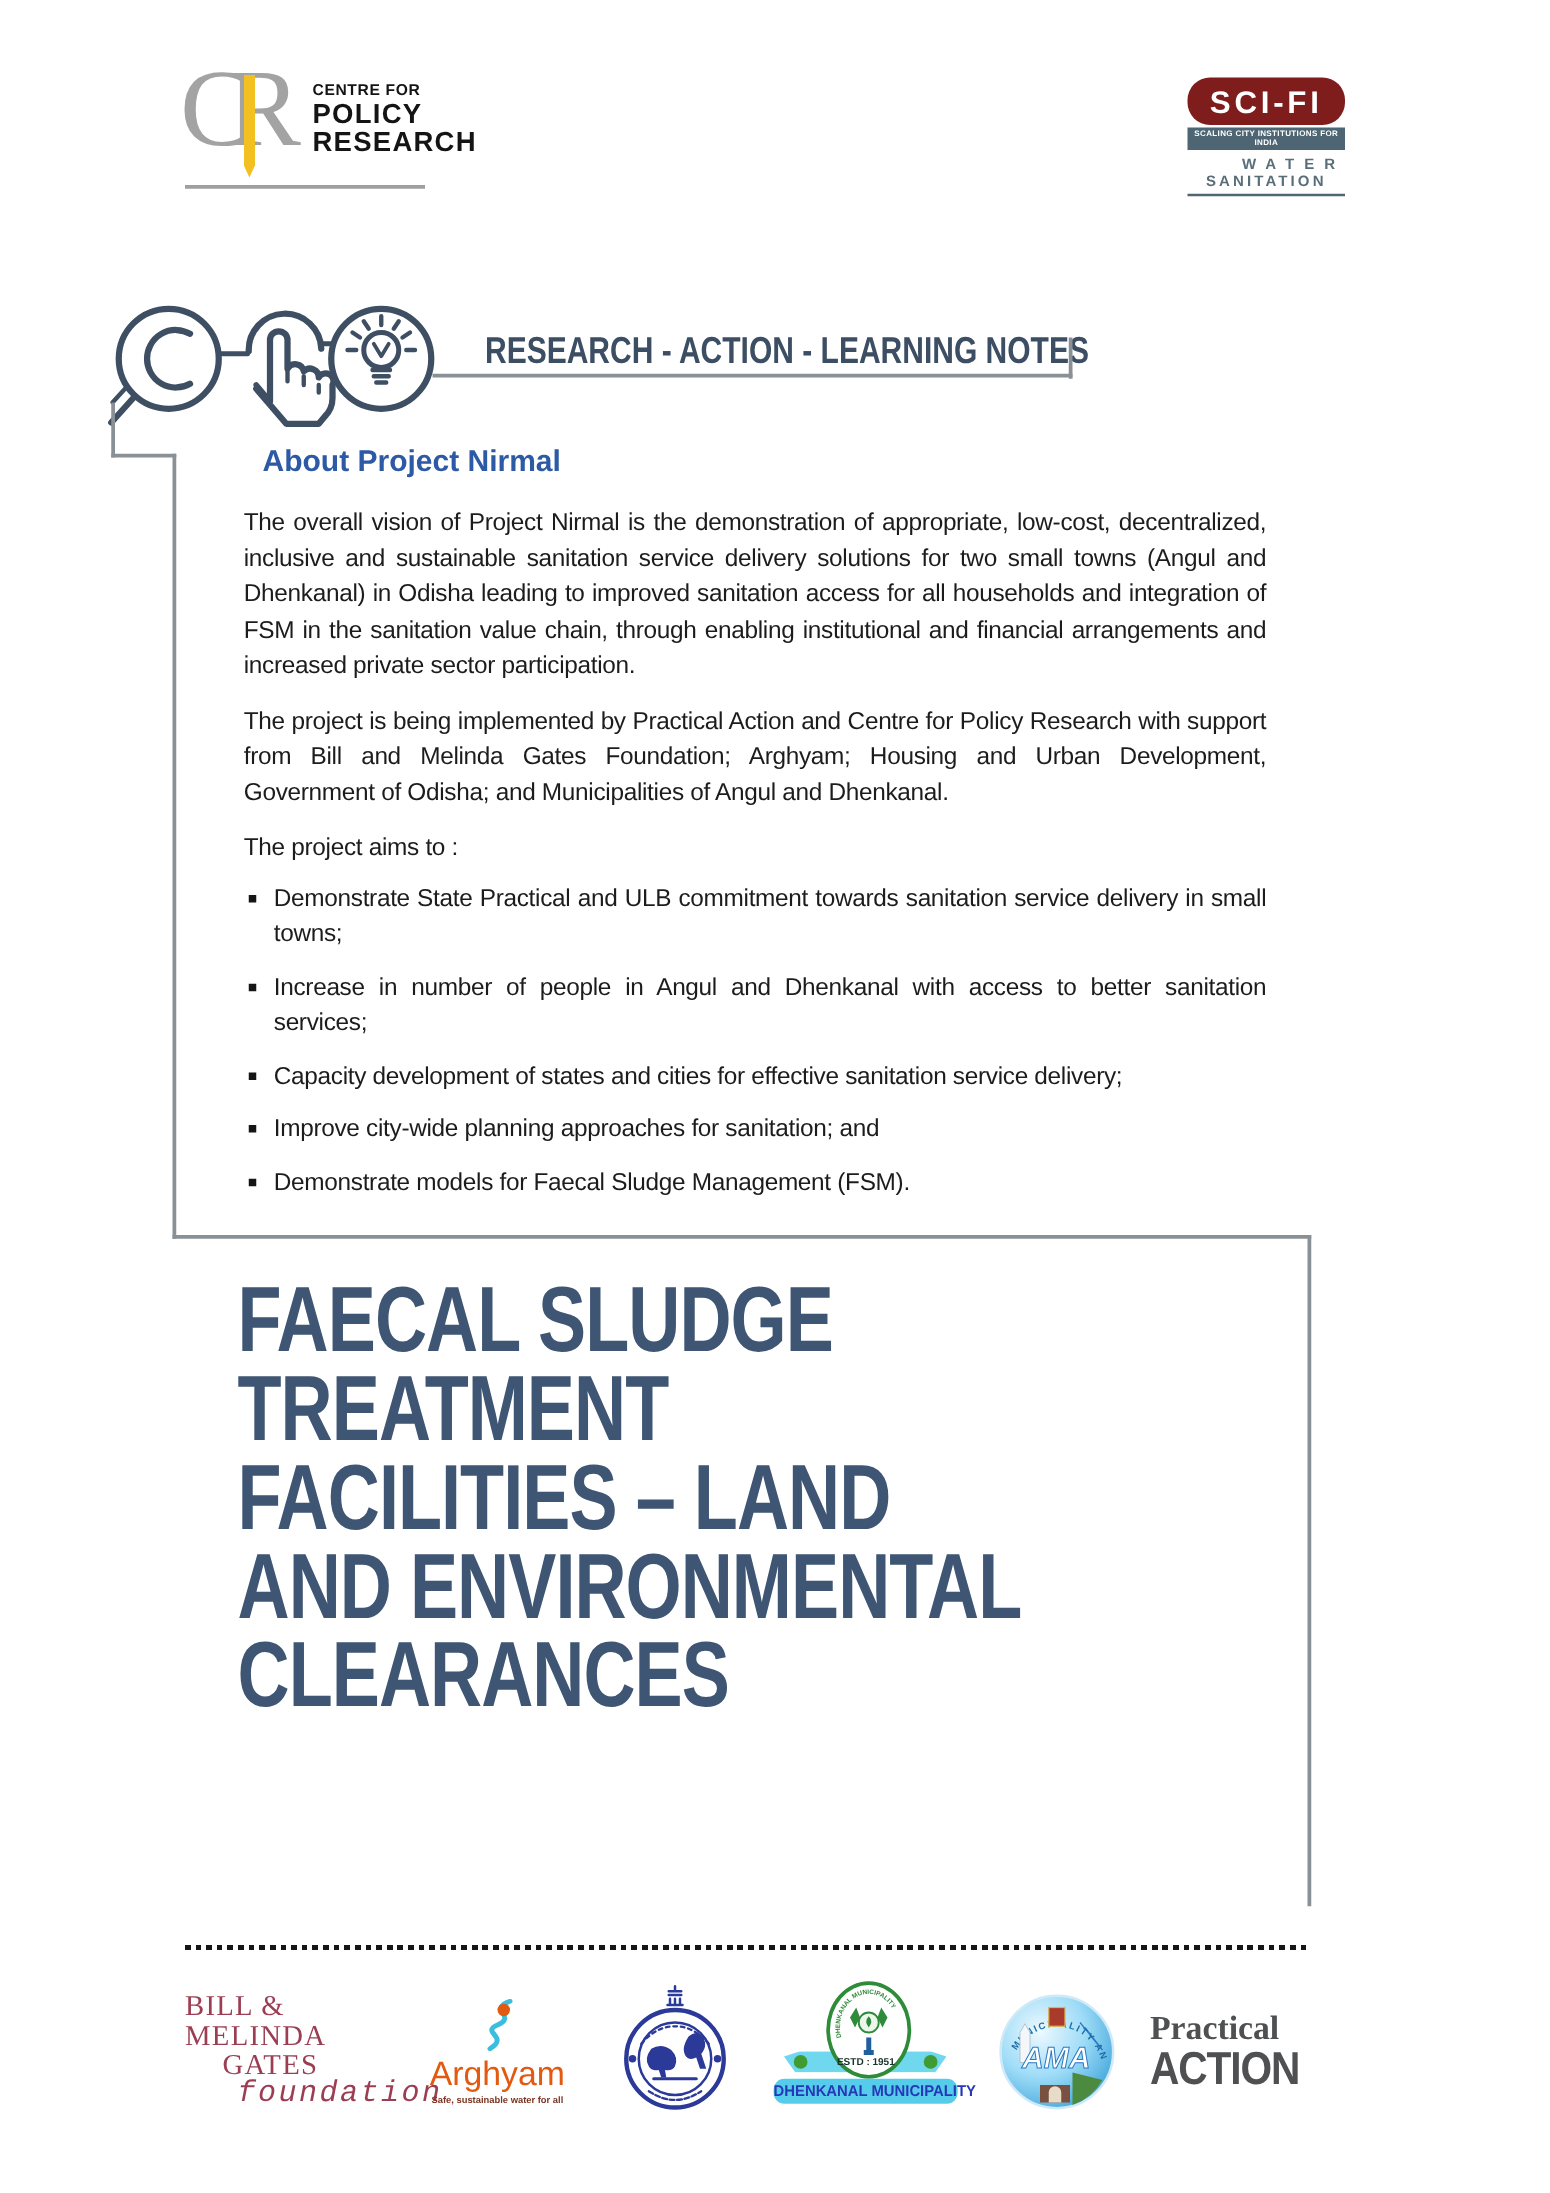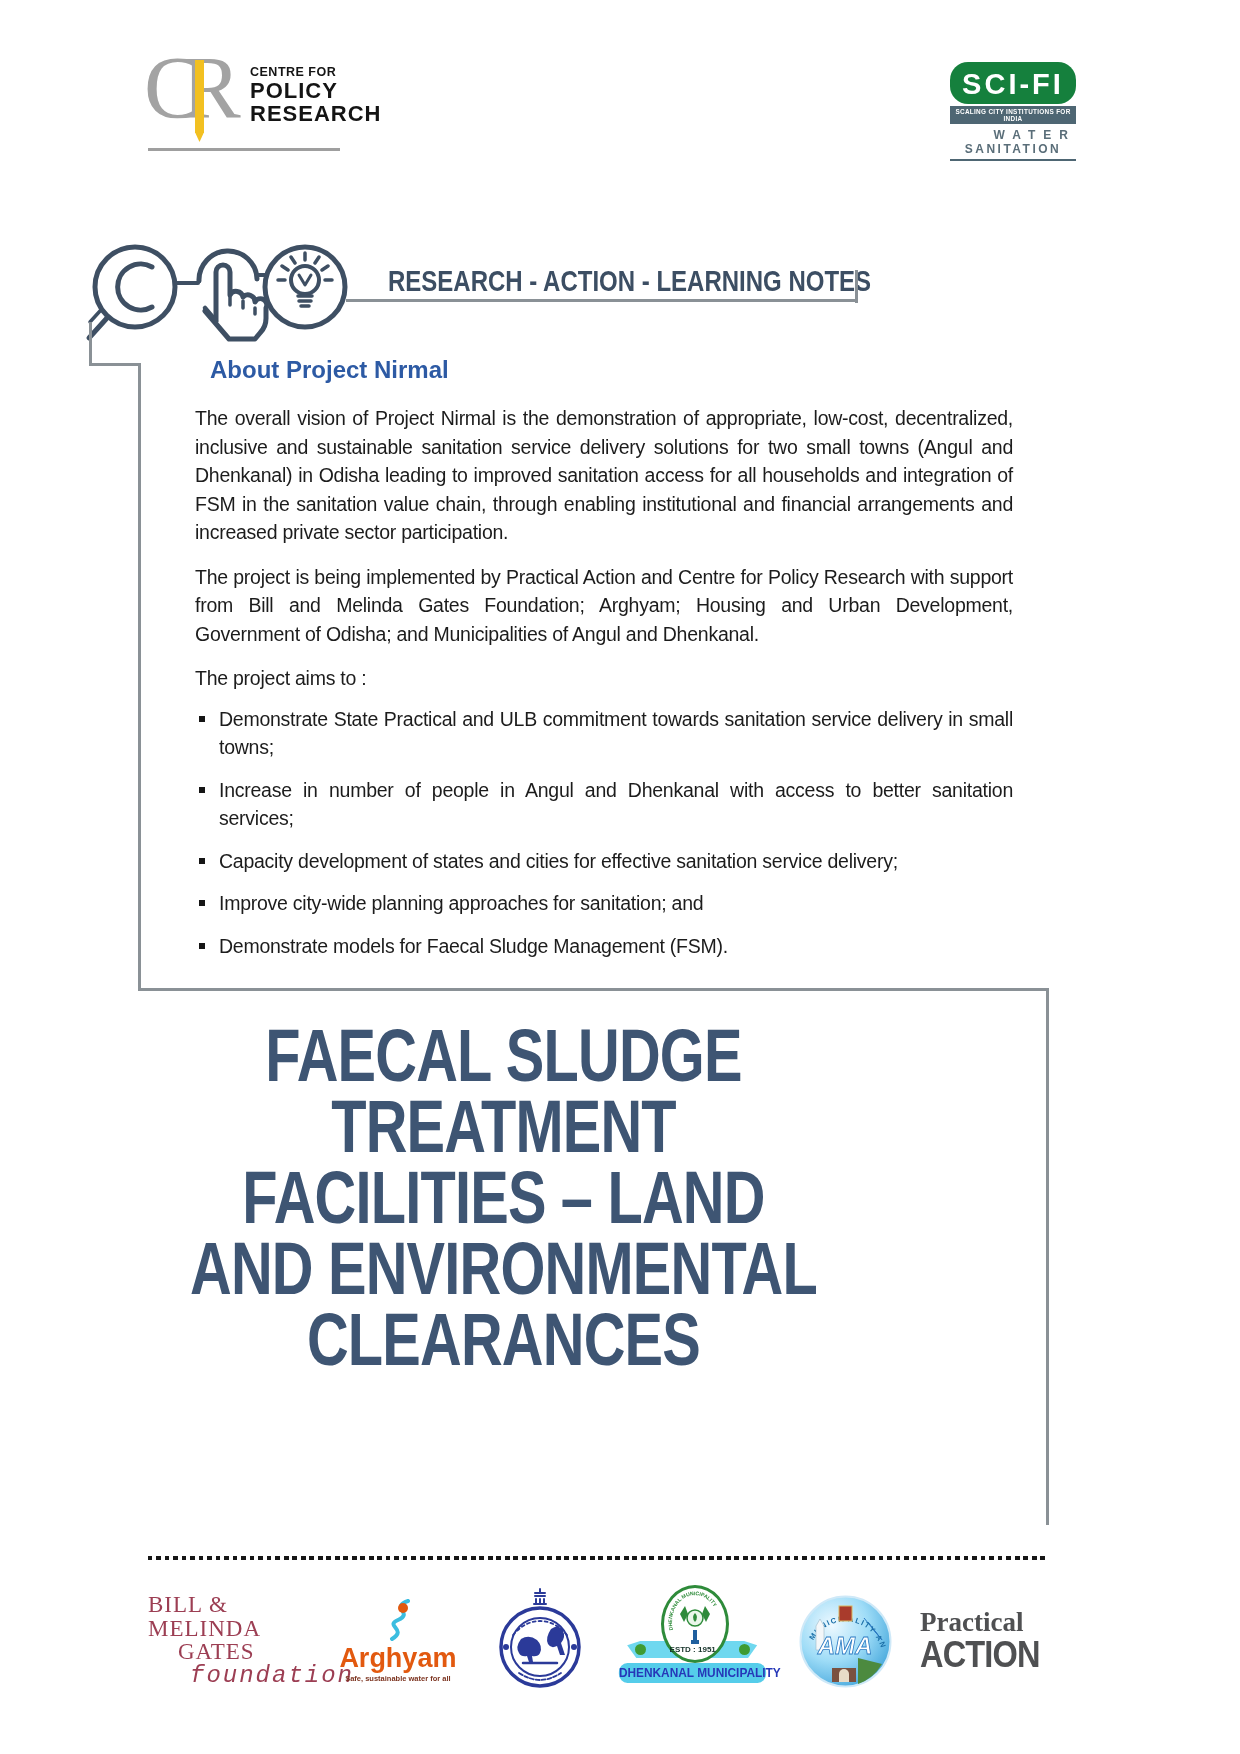--- a/index.html
+++ b/index.html
@@ -14,22 +14,22 @@
   .cpr-r{position:absolute;left:34px;top:-16px;font-family:"Liberation Serif",serif;
          font-size:88px;color:#a3a3a3;line-height:1;z-index:1;}
   .cpr-bar{position:absolute;left:47px;top:0px;width:9px;height:82px;background:#f2c021;z-index:2;
            clip-path:polygon(0 0,100% 0,100% 88%,50% 100%,0 88%);}
   .cpr-text{position:absolute;left:102px;top:6px;color:#141414;line-height:1.05;}
   .cpr-t1{font-size:12.5px;font-weight:bold;letter-spacing:.5px;}
   .cpr-t2,.cpr-t3{font-size:22px;font-weight:600;letter-spacing:1px;}
   .cpr-underline{position:absolute;left:0;top:88px;width:192px;height:3px;background:#9f9f9f;}
 
   .scifi{position:absolute;left:950px;top:62px;width:126px;}
-  .scifi-top{background:#15803d;color:#fff;text-align:center;padding:8px 2px 5px;
-             font-size:29px;font-weight:bold;letter-spacing:3px;line-height:1;border-radius:18px;}
+  .scifi-top{background:#7f1d1d;color:#fff;text-align:center;padding:8px 2px 5px;
+             font-size:25px;font-weight:bold;letter-spacing:3px;line-height:1;border-radius:18px;}
   .scifi-sub{background:#4e6673;color:#fff;text-align:center;font-size:6.4px;
              letter-spacing:.3px;padding:2px 0;margin-top:2px;font-weight:bold;}
   .scifi-w{color:#5a6e79;text-align:right;font-size:12px;font-weight:600;
            letter-spacing:8px;margin-top:4px;padding-left:8px;}
   .scifi-s{color:#5a6e79;text-align:center;font-size:12px;font-weight:600;letter-spacing:2.5px;}
   .scifi-underline{height:2px;background:#4e6673;margin-top:3px;}
 
   
   .banner-svg{position:absolute;left:80px;top:225px;}
   .banner-title{position:absolute;left:388px;top:264px;font-size:30px;font-weight:bold;
@@ -42,37 +42,37 @@
   .about-heading{position:absolute;left:210px;top:356px;font-size:24px;font-weight:bold;color:#2d5aa4;}
   .about-body{position:absolute;left:195px;top:404px;width:818px;color:#1c1c1c;
               font-size:19.5px;line-height:28.5px;letter-spacing:-.25px;text-align:justify;}
   .about-body p{margin:0 0 16px;}
   .aims{margin-bottom:12px !important;}
   ul.bullets{list-style:none;margin:0;padding:0;}
   ul.bullets li{position:relative;padding-left:24px;margin-bottom:14px;}
   ul.bullets li::before{content:"";position:absolute;left:4px;top:11px;width:6px;height:6px;background:#151515;}
 
   
-  .main-title{position:absolute;left:190px;top:1020px;color:#3e5573;text-align:center;}
+  .main-title{position:absolute;left:190px;top:1020px;color:#3e5573;}
   .main-title div{font-size:74px;font-weight:bold;line-height:71px;letter-spacing:-1px;
                   white-space:nowrap;transform:scaleX(.78);transform-origin:left top;}
 
   
   .dotted{position:absolute;left:148px;top:1556px;width:900px;height:4px;
           background:repeating-linear-gradient(90deg,#161616 0 4.5px,transparent 4.5px 8.5px);}
   .partners{position:absolute;left:148px;top:1582px;width:900px;height:118px;
             display:flex;justify-content:space-between;align-items:center;}
 
   .bmgf{width:155px;color:#9c3e53;font-family:"Liberation Serif",serif;line-height:1.04;}
   .bmgf-1,.bmgf-2,.bmgf-3{font-size:23px;letter-spacing:1px;}
   .bmgf-3{padding-left:30px;}
   .bmgf-4{font-size:24px;font-style:italic;letter-spacing:2px;padding-left:42px;font-family:Liberation Mono, monospace;}
 
   .arghyam{width:135px;text-align:center;}
-  .arghyam-name{color:#e2590f;font-size:27px;font-weight:bold;line-height:1;}
+  .arghyam-name{color:#e2590f;font-size:27px;font-weight:normal;line-height:1;}
   .arghyam-tag{color:#7c3420;font-size:7.5px;margin-top:2px;font-weight:bold;}
 
   .dk{width:155px;text-align:center;position:relative;height:112px;}
   .dk-ribbon{position:absolute;left:12px;top:56px;width:130px;height:17px;background:#6fd8ef;
              clip-path:polygon(0 25%,10% 0,90% 0,100% 25%,93% 100%,7% 100%);}
   .dk-dot{position:absolute;width:11px;height:11px;border-radius:50%;background:#3f9b32;top:59px;}
   .dk-oval{position:absolute;left:46px;top:0;width:62px;height:72px;background:#fff;
            border:3px solid #2e8b3a;border-radius:50%;overflow:hidden;}
   .dk-estd{position:absolute;left:0;right:0;top:60px;font-size:8px;font-weight:bold;color:#17332a;}
   .dk-pill{position:absolute;left:0;top:78px;width:100%;background:#55cdea;border-radius:9px;

